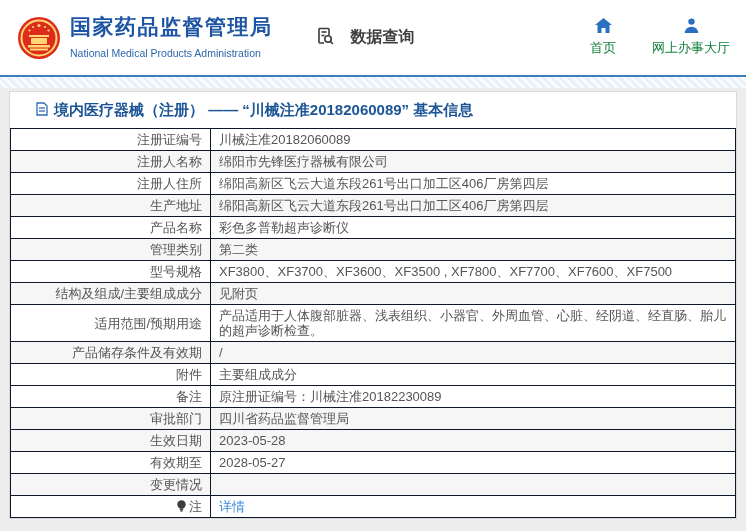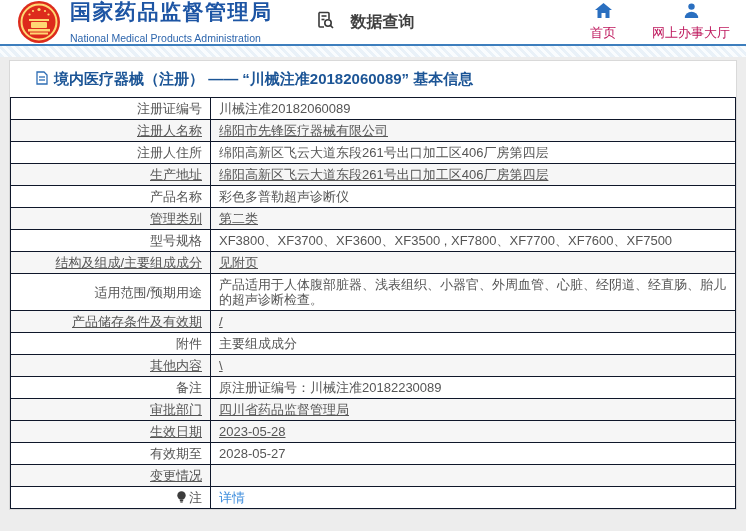--- a/index.html
+++ b/index.html
@@ -4,21 +4,21 @@
 <style>
   * { box-sizing: border-box; margin: 0; padding: 0; }
   html,body { width: 746px; height: 531px; }
   body {
     font-family: "Liberation Sans", "DejaVu Sans", sans-serif;
     background: #ededed;
     overflow: hidden;
   }
   
   .topbar {
-    height: 44px;
+    height: 75px;
     background: #ffffff;
     display: flex;
     align-items: center;
     padding-left: 17px;
     padding-right: 16px;
   }
   .logo { width: 44px; height: 44px; flex: 0 0 auto; }
   .agency { margin-left: 9px; line-height: 1.1; }
   .agency-cn {
     font-size: 21px;
@@ -47,21 +47,21 @@
     margin-left: auto;
     display: flex;
     gap: 36px;
   }
   .nav-item {
     display: flex;
     flex-direction: column;
     align-items: center;
     gap: 3px;
     font-size: 13px;
-    color: #be185d;
+    color: #15803d;
     cursor: pointer;
     white-space: nowrap;
   }
   .blue-line { height: 2px; background: #3d7ebd; }
   .hatch-band {
     height: 11px;
     background: repeating-linear-gradient(45deg, #e9f1f8 0 3px, #f9fcfe 3px 6px);
   }
   
   .content-box {
@@ -90,21 +90,21 @@
     padding: 3px 8px;
     line-height: 15px;
     vertical-align: middle;
     word-break: break-all;
   }
   td.cell-label {
     width: 200px;
     text-align: right;
     white-space: nowrap;
   }
-  tr.alt { background: #f6f6f6; text-decoration: underline; }
+  tr.alt { background: #f6f6f6; }
   td.cell-value { background: inherit; margin-left: 42px; }
   a.detail-link { color: #3e8ddd; text-decoration: none; cursor: pointer; }
   .label-icon { display: inline-block; vertical-align: -1px; margin-right: 2px; }
   .icon { flex: 0 0 auto; display: inline-block; }
 </style>
 </head>
 <body>
 
 <div class="topbar">
   <span class="logo icon">
@@ -215,24 +215,20 @@
           <td class="cell-value"><span>产品适用于人体腹部脏器、浅表组织、小器官、外周血管、心脏、经阴道、经直肠、胎儿的超声诊断检查。</span></td>
         </tr>
         <tr class="alt">
           <td class="cell-label"><span>产品储存条件及有效期</span></td>
           <td class="cell-value"><span>/</span></td>
         </tr>
         <tr>
           <td class="cell-label"><span>附件</span></td>
           <td class="cell-value"><span>主要组成成分</span></td>
         </tr>
-        <tr class="alt">
-          <td class="cell-label"><span>其他内容</span></td>
-          <td class="cell-value"><span>\</span></td>
-        </tr>
         <tr>
           <td class="cell-label"><span>备注</span></td>
           <td class="cell-value"><span>原注册证编号：川械注准20182230089</span></td>
         </tr>
         <tr class="alt">
           <td class="cell-label"><span>审批部门</span></td>
           <td class="cell-value"><span>四川省药品监督管理局</span></td>
         </tr>
         <tr class="alt">
           <td class="cell-label"><span>生效日期</span></td>

